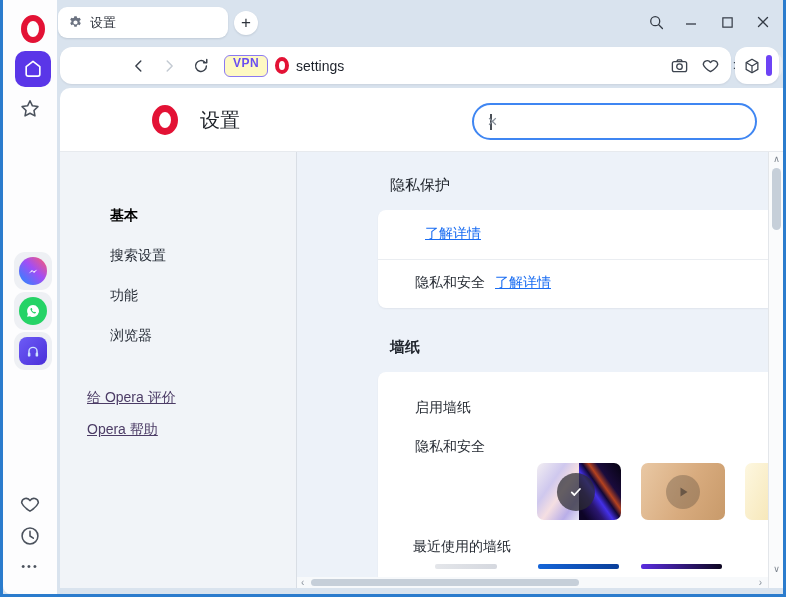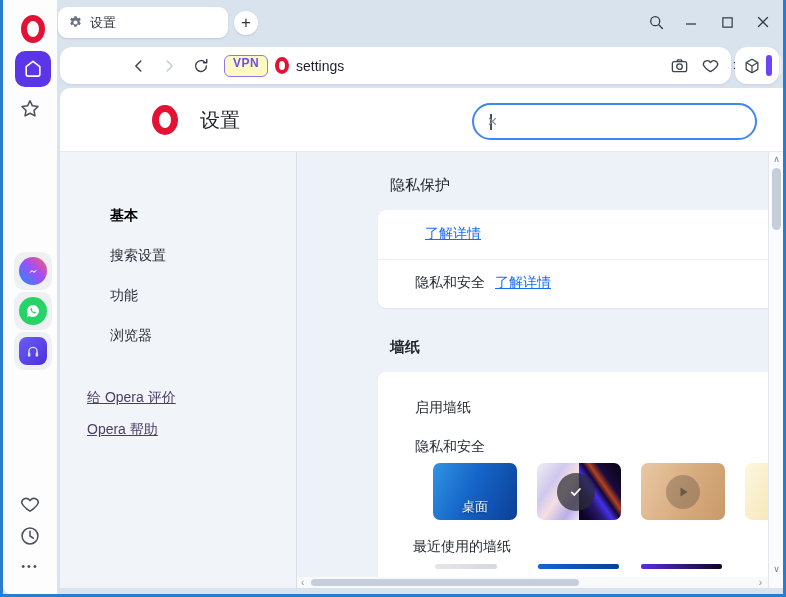--- a/index.html
+++ b/index.html
@@ -275,23 +275,20 @@
       <span class="learn">了解详情</span>
     </div>
   </div>
 
   <span class="sec-h" style="left:93px;top:186px;font-weight:bold;">墙纸</span>
 
   <div class="card" style="top:220px;height:290px;">
     <span class="wp-label" style="top:27px;font-family:Liberation Mono, monospace;">启用墙纸</span>
     <span class="wp-label" style="top:66px;">隐私和安全</span>
 
-    <div class="thumb t1" style="left:55px;">
-      <span class="lbl">桌面</span>
-    </div>
 
     <div class="thumb" style="left:159px;">
       <div class="t2l"></div>
       <div class="t2r"></div>
       <div class="chk-circle">
         <svg width="20" height="20" viewBox="0 0 20 20">
           <path d="M5.8 10.4l2.6 2.6 5.6-6" fill="none" stroke="#fff" stroke-width="1.8" stroke-linecap="round" stroke-linejoin="round"></path>
         </svg>
       </div>
     </div>

